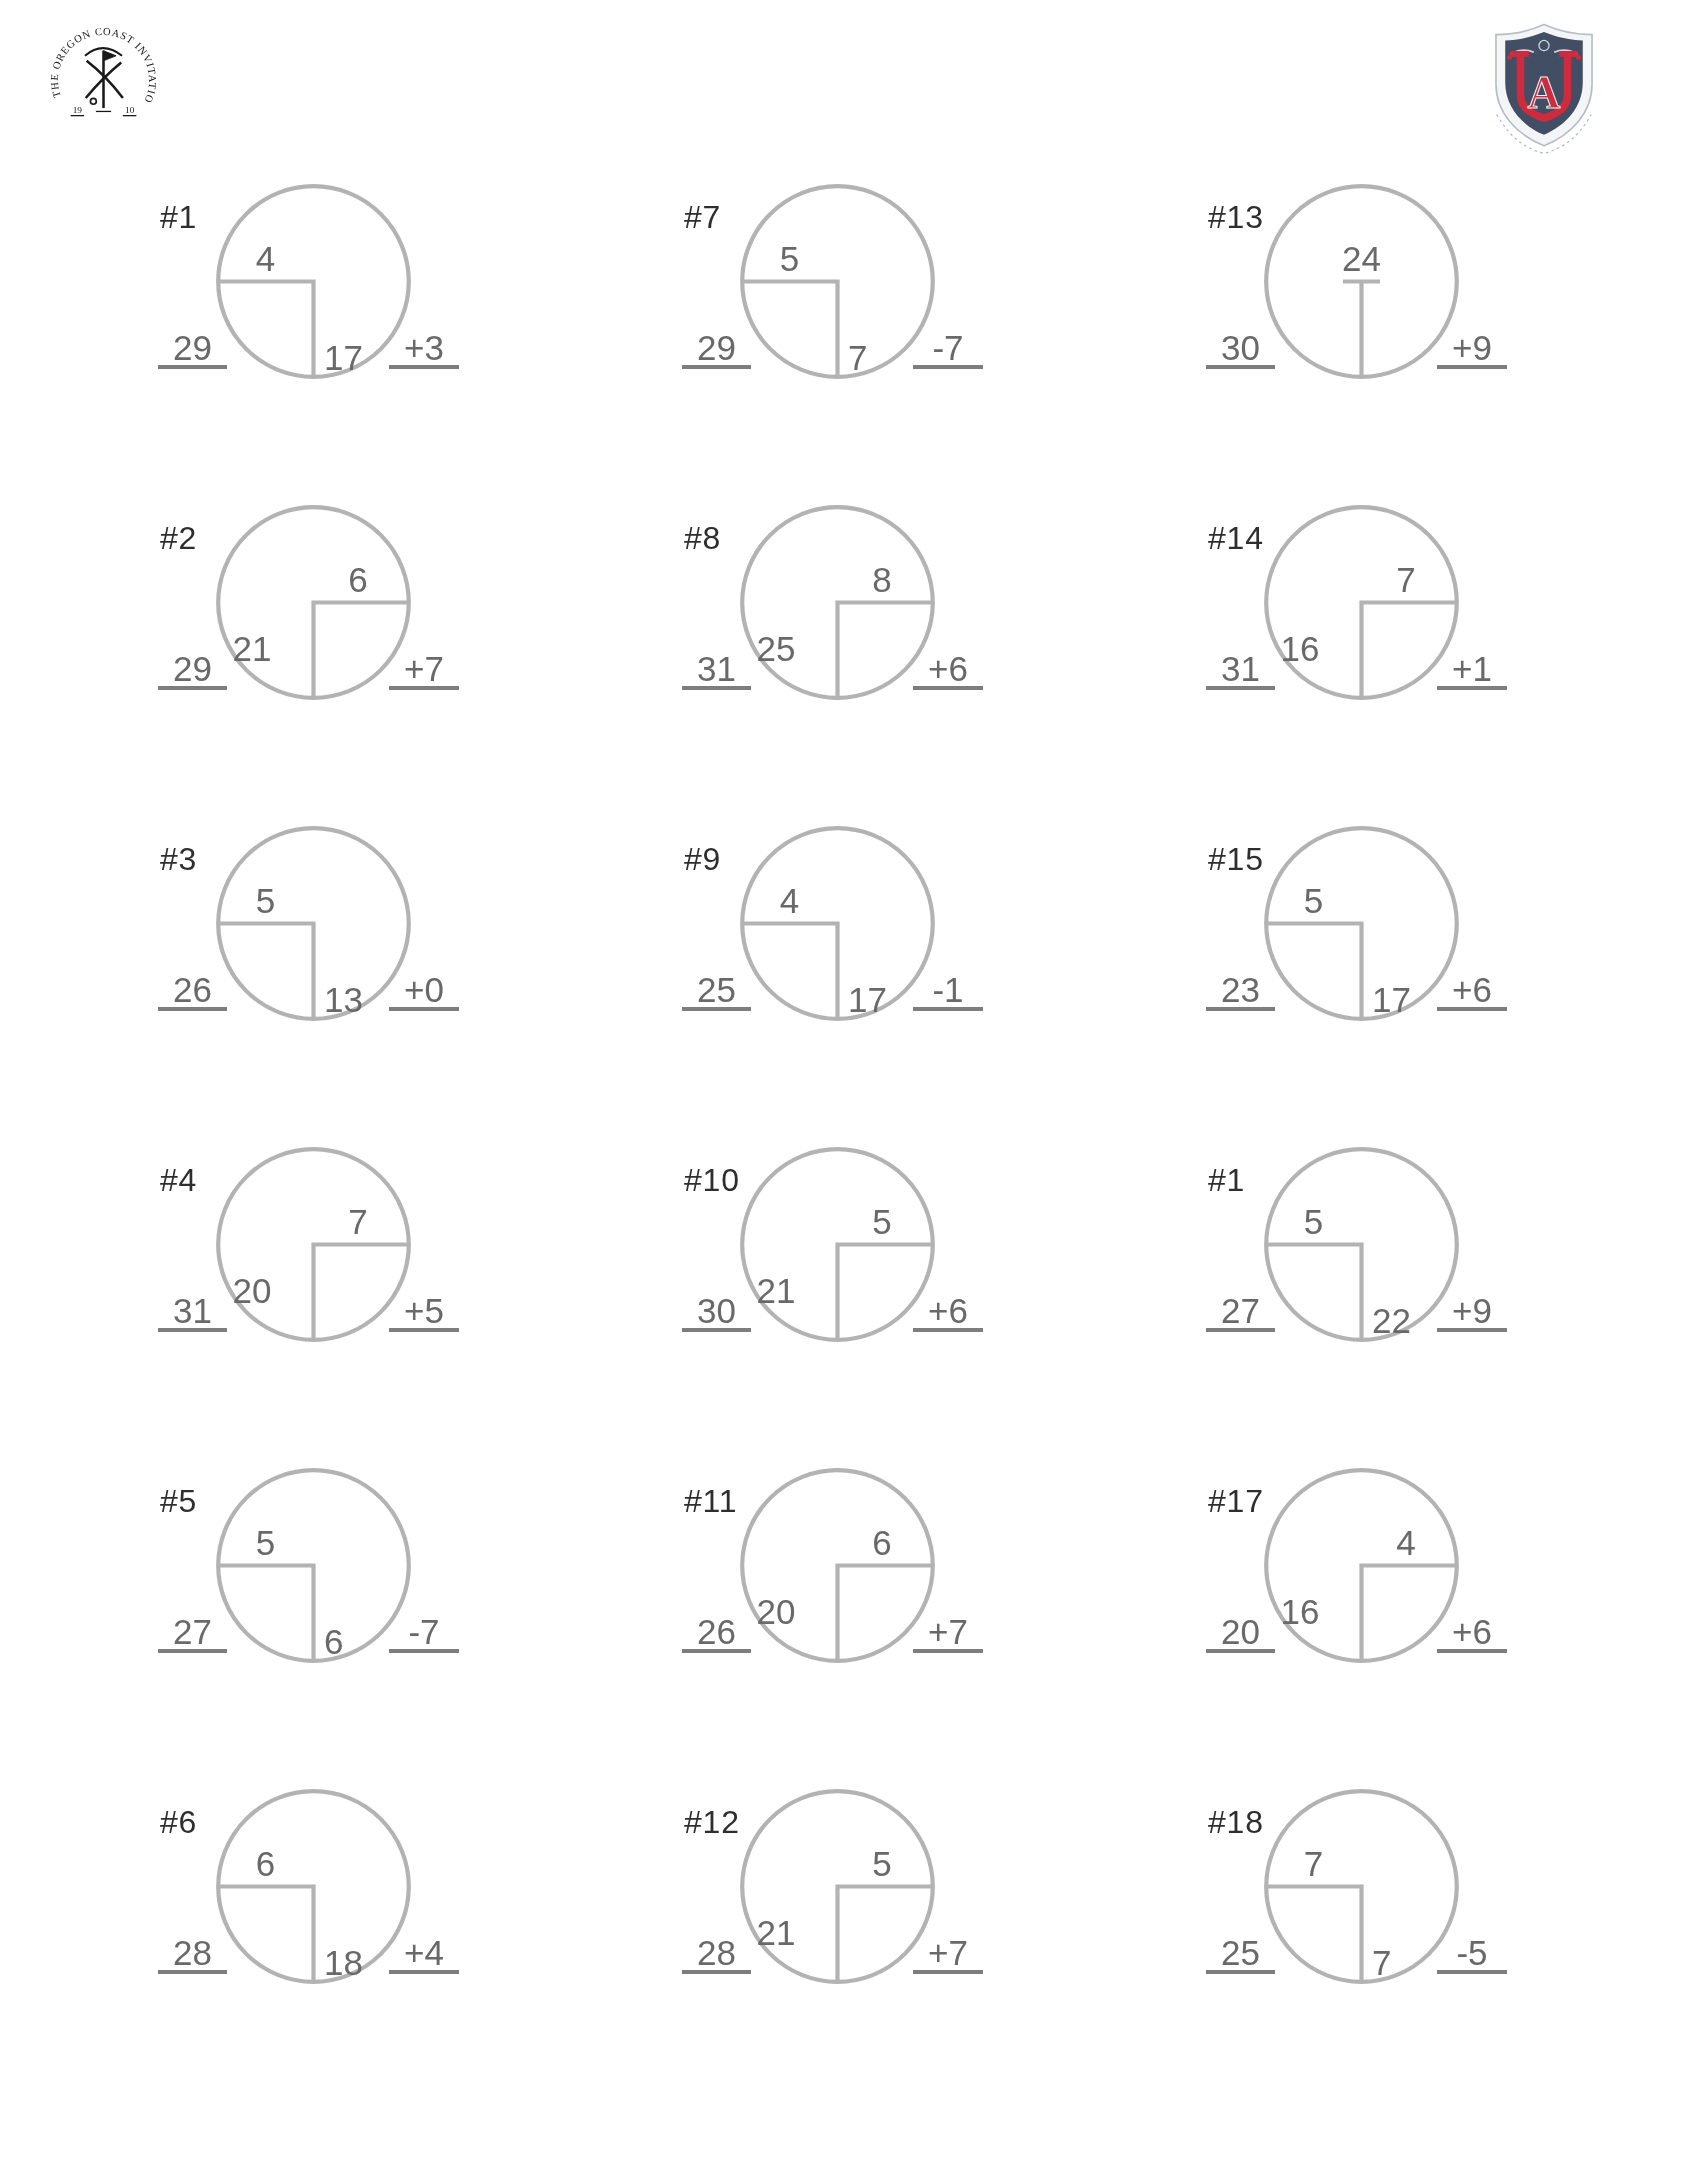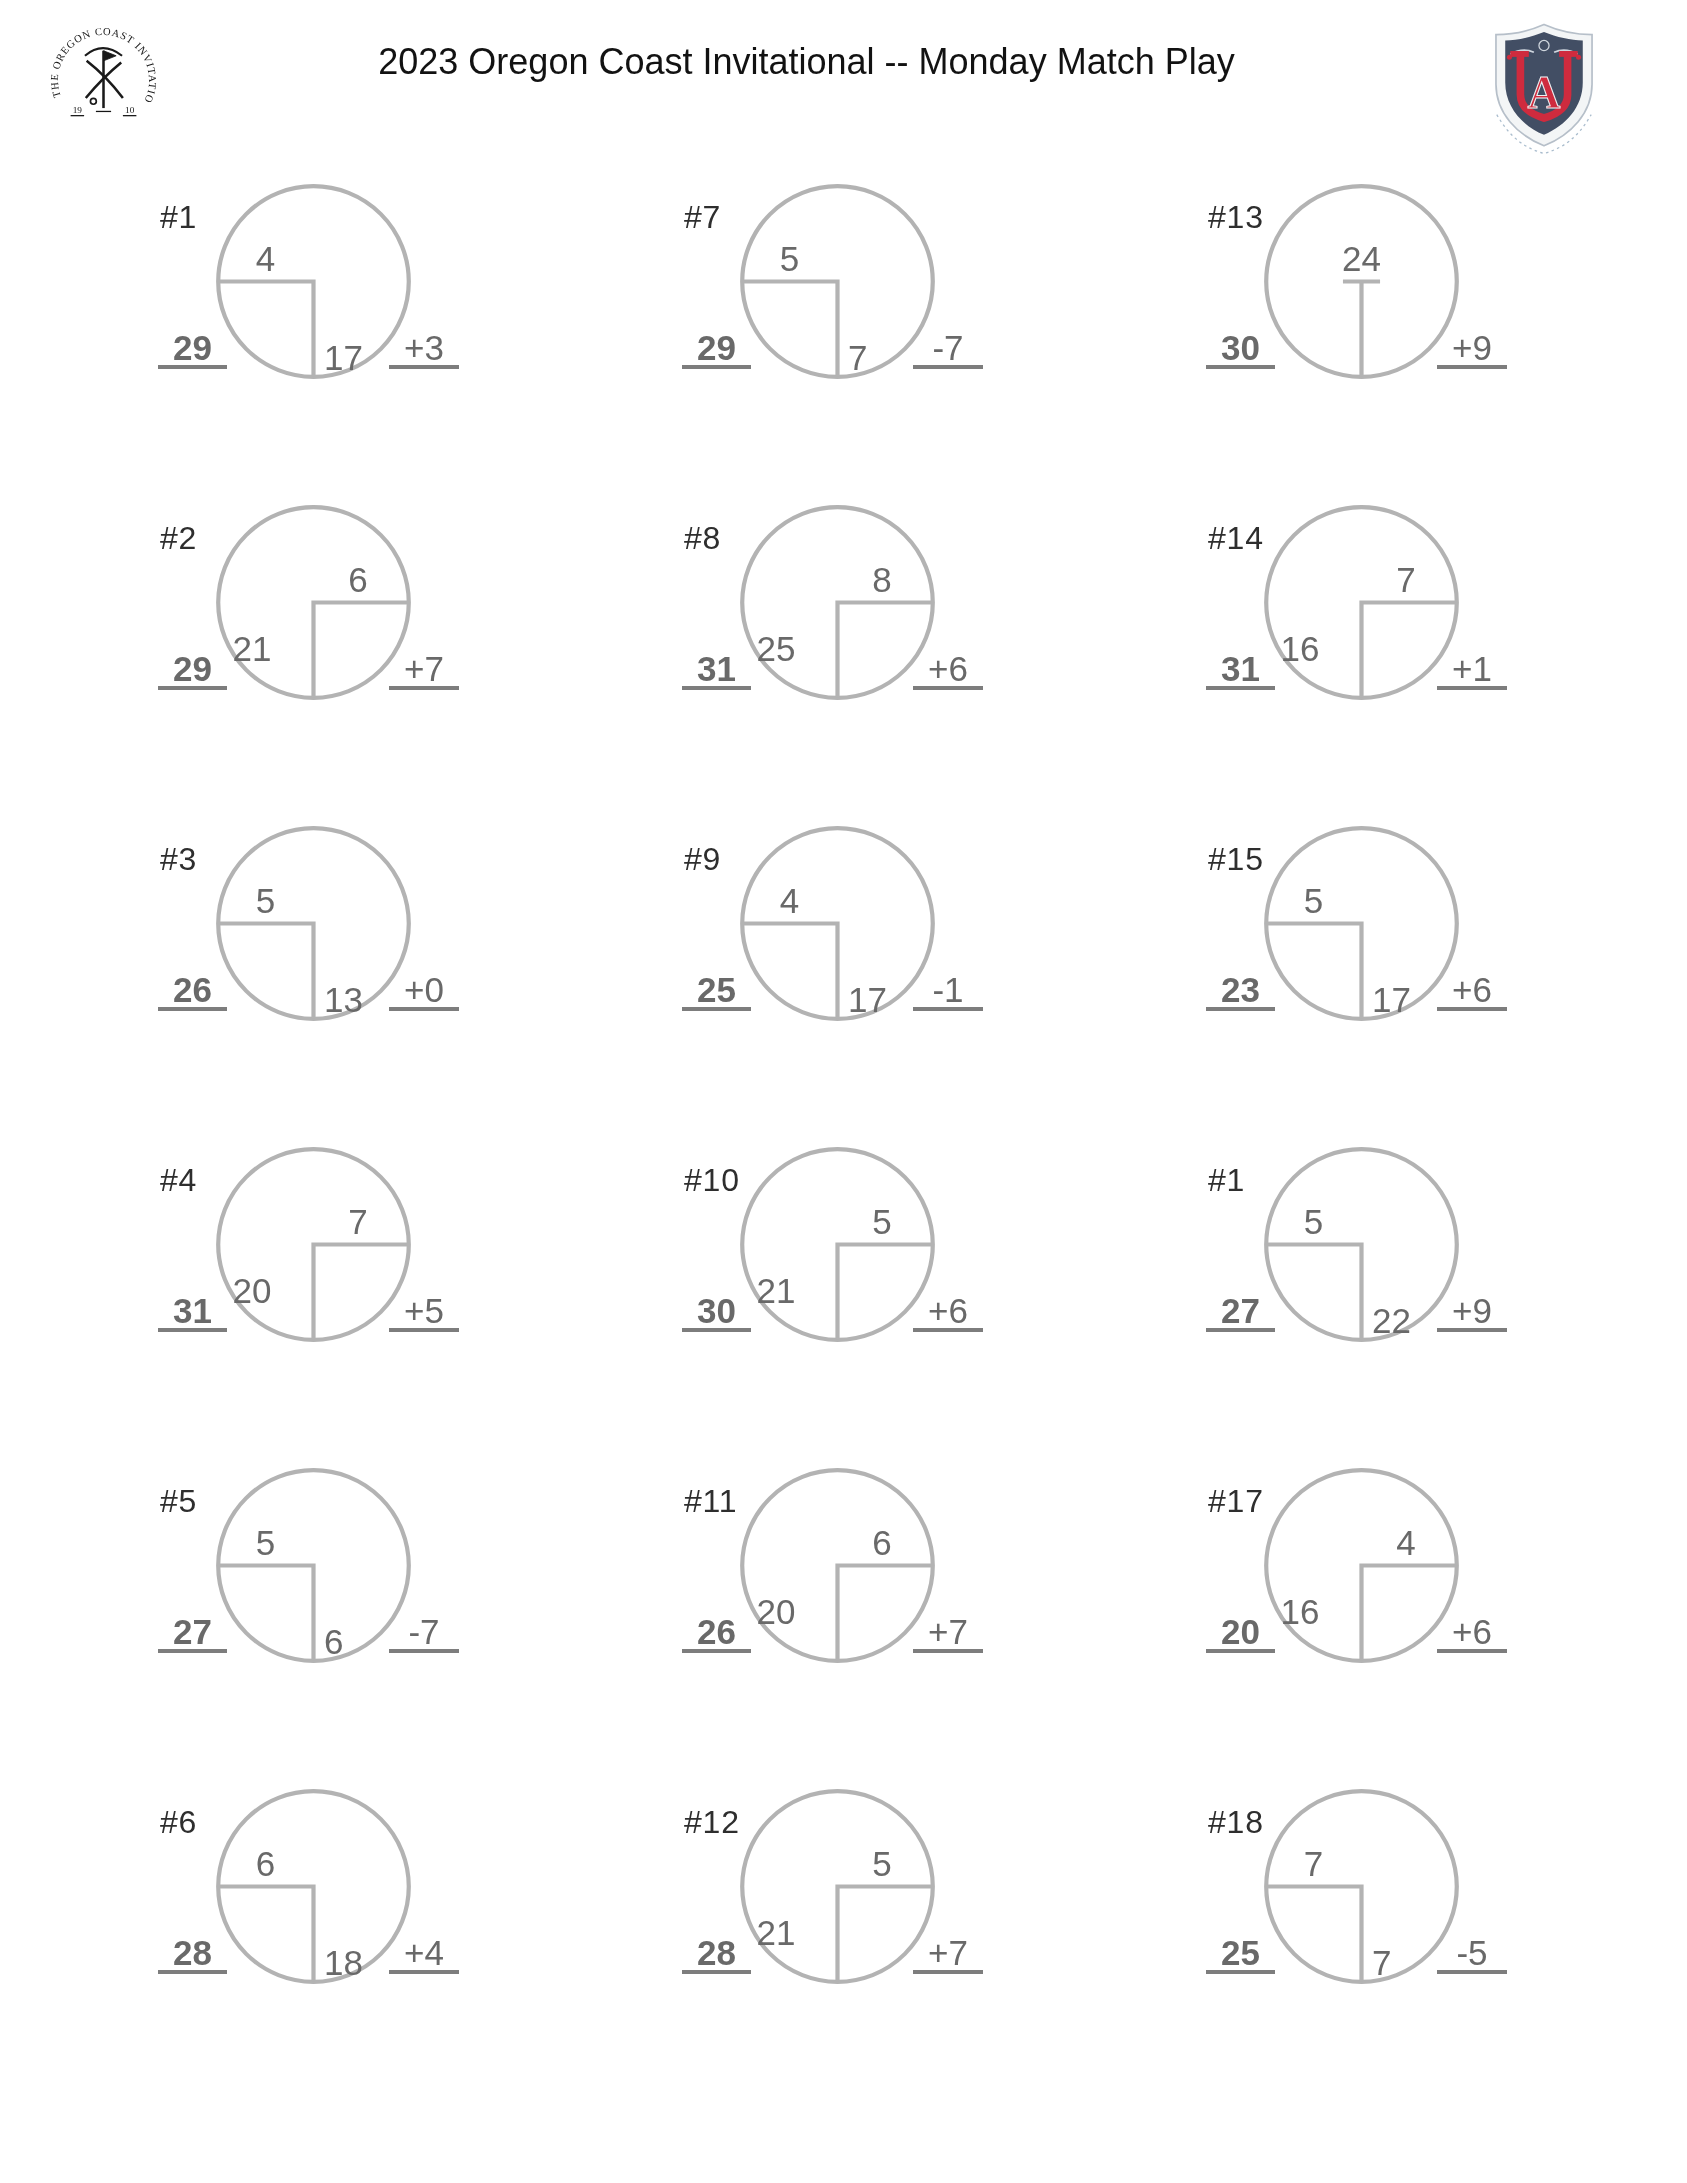--- a/index.html
+++ b/index.html
@@ -23,21 +23,21 @@
   .ln{fill:none;stroke:#b3b3b3;stroke-width:5px;}
 
   .lbl,.num-total,.num-delta{font-size:35px;line-height:39px;color:#696969;}
   .lbl{position:absolute;}
   .side-left{left:162px;width:103px;top:118px;text-align:center;}
   .side-right{left:257px;width:98px;top:118px;text-align:center;}
   .depth-right{left:272px;top:187px;margin-top:30px;}
   .depth-left{left:152px;width:96px;top:187px;text-align:center;}
   .depth-center{left:209px;width:105px;top:118px;text-align:center;}
 
-  .num-total{position:absolute;left:106px;top:207px;width:69px;text-align:center;font-weight:bold;}
+  .num-total{position:absolute;left:106px;top:207px;width:69px;text-align:center;}
   .u-total{position:absolute;left:106px;top:244px;width:69px;height:4.2px;background:#7d7d7d;}
   .num-delta{position:absolute;left:337px;top:207px;width:70px;text-align:center;}
   .u-delta{position:absolute;left:337px;top:244px;width:70px;height:4.2px;background:#7d7d7d;}
 </style>
 </head>
 <body>
 
 <div class="page">
 
   <svg id="left-logo" viewBox="0 0 134 134">
@@ -57,21 +57,20 @@
     </g>
     <text x="36" y="114" font-size="11" font-family="Liberation Serif, serif" fill="#151515" text-anchor="middle">19</text>
     <text x="98" y="114" font-size="11" font-family="Liberation Serif, serif" fill="#151515" text-anchor="middle">10</text>
     <g stroke="#151515" stroke-width="1.5">
       <path d="M 28,117 L 44,117"></path>
       <path d="M 90,117 L 106,117"></path>
       <path d="M 58,112 L 76,112"></path>
     </g>
   </svg>
 
-  <div class="title" id="title1">2023 Oregon Coast Invitational -- Monday Match Play</div>
 
   <svg id="right-logo" viewBox="0 0 140 162">
     <path d="M 14,112 C 30,140 48,152 70,158 C 92,152 110,140 126,112" fill="none" stroke="#a9bccd" stroke-width="1.5" stroke-dasharray="3,4"></path>
     <path d="M 70,5 C 52,13 31,17 13,17 L 13,76 C 13,110 38,136 70,149 C 102,136 127,110 127,76 L 127,17 C 109,17 88,13 70,5 Z" fill="#f3f5f6" stroke="#b6bfc9" stroke-width="2"></path>
     <path d="M 70,14 C 55,20 38,24 24,24 L 24,74 C 24,103 44,125 70,136 C 96,125 116,103 116,74 L 116,24 C 102,24 85,20 70,14 Z" fill="#424e64"></path>
     <circle cx="70" cy="30" r="6" fill="none" stroke="#cfd6de" stroke-width="1.5"></circle>
     <g stroke="#cfd6de" stroke-width="2" fill="none">
       <path d="M 30,40 Q 45,32 58,38"></path>
       <path d="M 110,40 Q 95,32 82,38"></path>
     </g>

